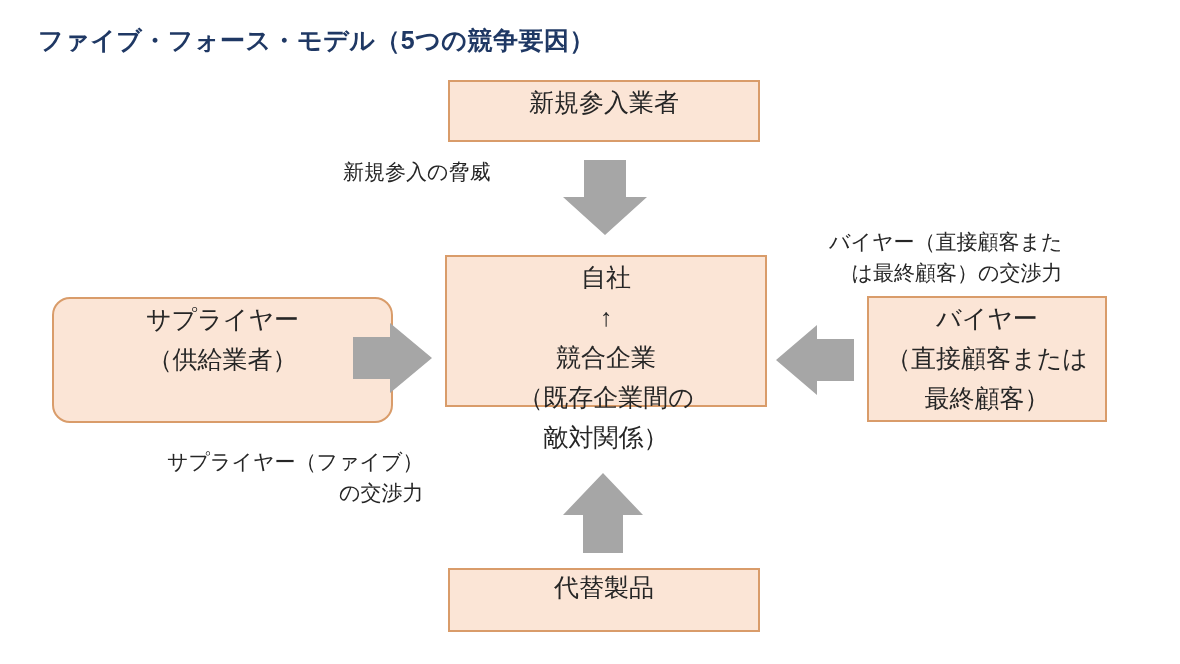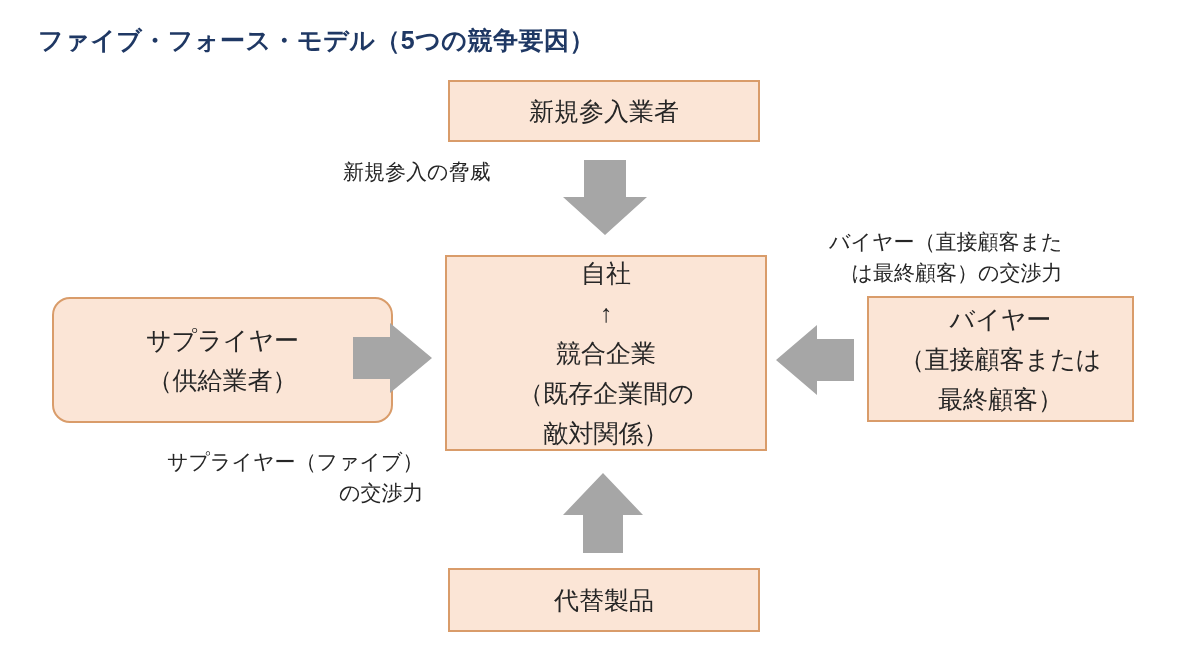--- a/index.html
+++ b/index.html
@@ -24,40 +24,40 @@
     font-weight: bold;
     color: #1F3864;
     letter-spacing: 0.5px;
     white-space: nowrap;
   }
   .box {
     background: #FBE5D6;
     border: 2px solid #D99C6A;
     box-sizing: border-box;
     display: flex;
-    align-items: center;
+    align-items: flex-start;
     justify-content: center;
     text-align: center;
     color: #262626;
     font-size: 25px;
     line-height: 40px;
   }
   .multiline { white-space: pre-line; }
   .lbl {
     color: #262626;
     font-size: 21px;
     line-height: 31px;
     white-space: pre-line;
     text-align: right;
   }
   .box-new-entrants { left: 448px; top: 80px;  width: 312px; height: 62px; }
-  .box-center       { left: 445px; top: 255px; width: 322px; height: 196px; }
+  .box-center       { left: 445px; top: 255px; width: 322px; height: 152px; }
   .box-suppliers    { left: 52px;  top: 297px; width: 341px; height: 126px; border-radius: 18px; }
-  .box-buyers       { left: 867px; top: 296px; width: 267px; height: 126px; }
-  .box-substitutes  { left: 448px; top: 568px; width: 312px; height: 64px; }
+  .box-buyers       { left: 867px; top: 296px; width: 240px; height: 126px; }
+  .box-substitutes  { left: 448px; top: 568px; width: 312px; height: 64px; font-family: Liberation Mono, monospace; }
   .lbl-new-entrants { left: 343px; top: 156px; }
   .lbl-buyers       { left: 788px; top: 226px; margin-left: 41px; }
   .lbl-suppliers    { left: 167px; top: 446px; }
   .lbl-substitutes  { left: 637px; top: 518px; }
   .arrow-down  { left: 563px; top: 160px; }
   .arrow-right { left: 353px; top: 323px; }
   .arrow-left  { left: 776px; top: 325px; }
   .arrow-up    { left: 563px; top: 473px; }
   svg { display: block; }
 </style>

